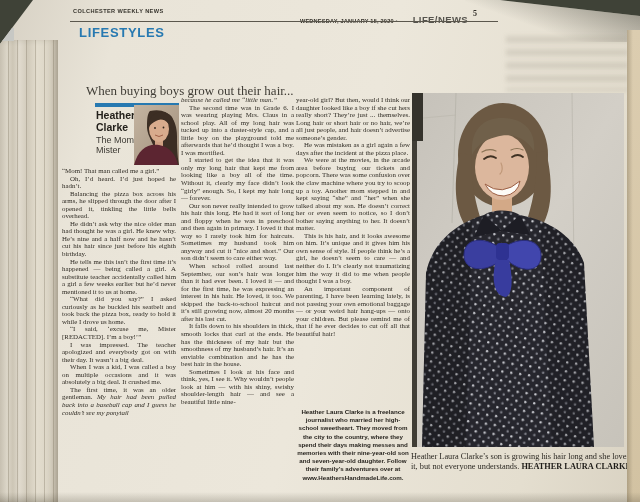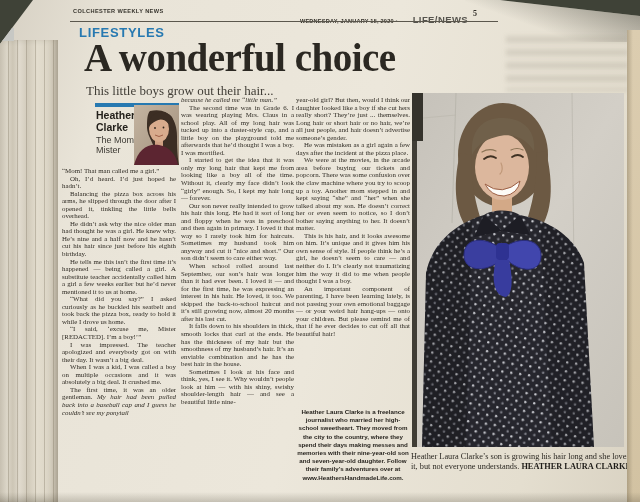--- a/index.html
+++ b/index.html
@@ -66,22 +66,21 @@
 
     <span class="masthead">COLCHESTER WEEKLY NEWS</span>
     <div class="header-right">
       <span class="dateline">WEDNESDAY, JANUARY 15, 2020 •</span>
       <span class="section">LIFE/NEWS</span>
     </div>
     <span class="pagenum">5</span>
     <div class="header-rule"></div>
 
     <div class="kicker" style="color: rgb(39, 121, 177);">LIFESTYLES</div>
-    <h1 class="headline">A wonderful choice</h1>
-    <div class="subhead">This little boys grow out their hair...</div>
+    <div class="subhead">When buying boys grow out their hair...</div>
 
     <div class="author-bar" style="background-color: rgb(39, 121, 177);"></div>
     <div class="author-name">Heather Laura Clarke</div>
     <div class="author-tag">The Mom Mister</div>
     <div class="headshot">
       <svg width="45" height="60" viewBox="0 0 45 60">
         <defs>
           <linearGradient id="hsbg" x1="0" y1="0" x2="1" y2="1">
             <stop offset="0" stop-color="#c4b4a1"></stop>
               <stop offset="1" stop-color="#a1907c"></stop>

